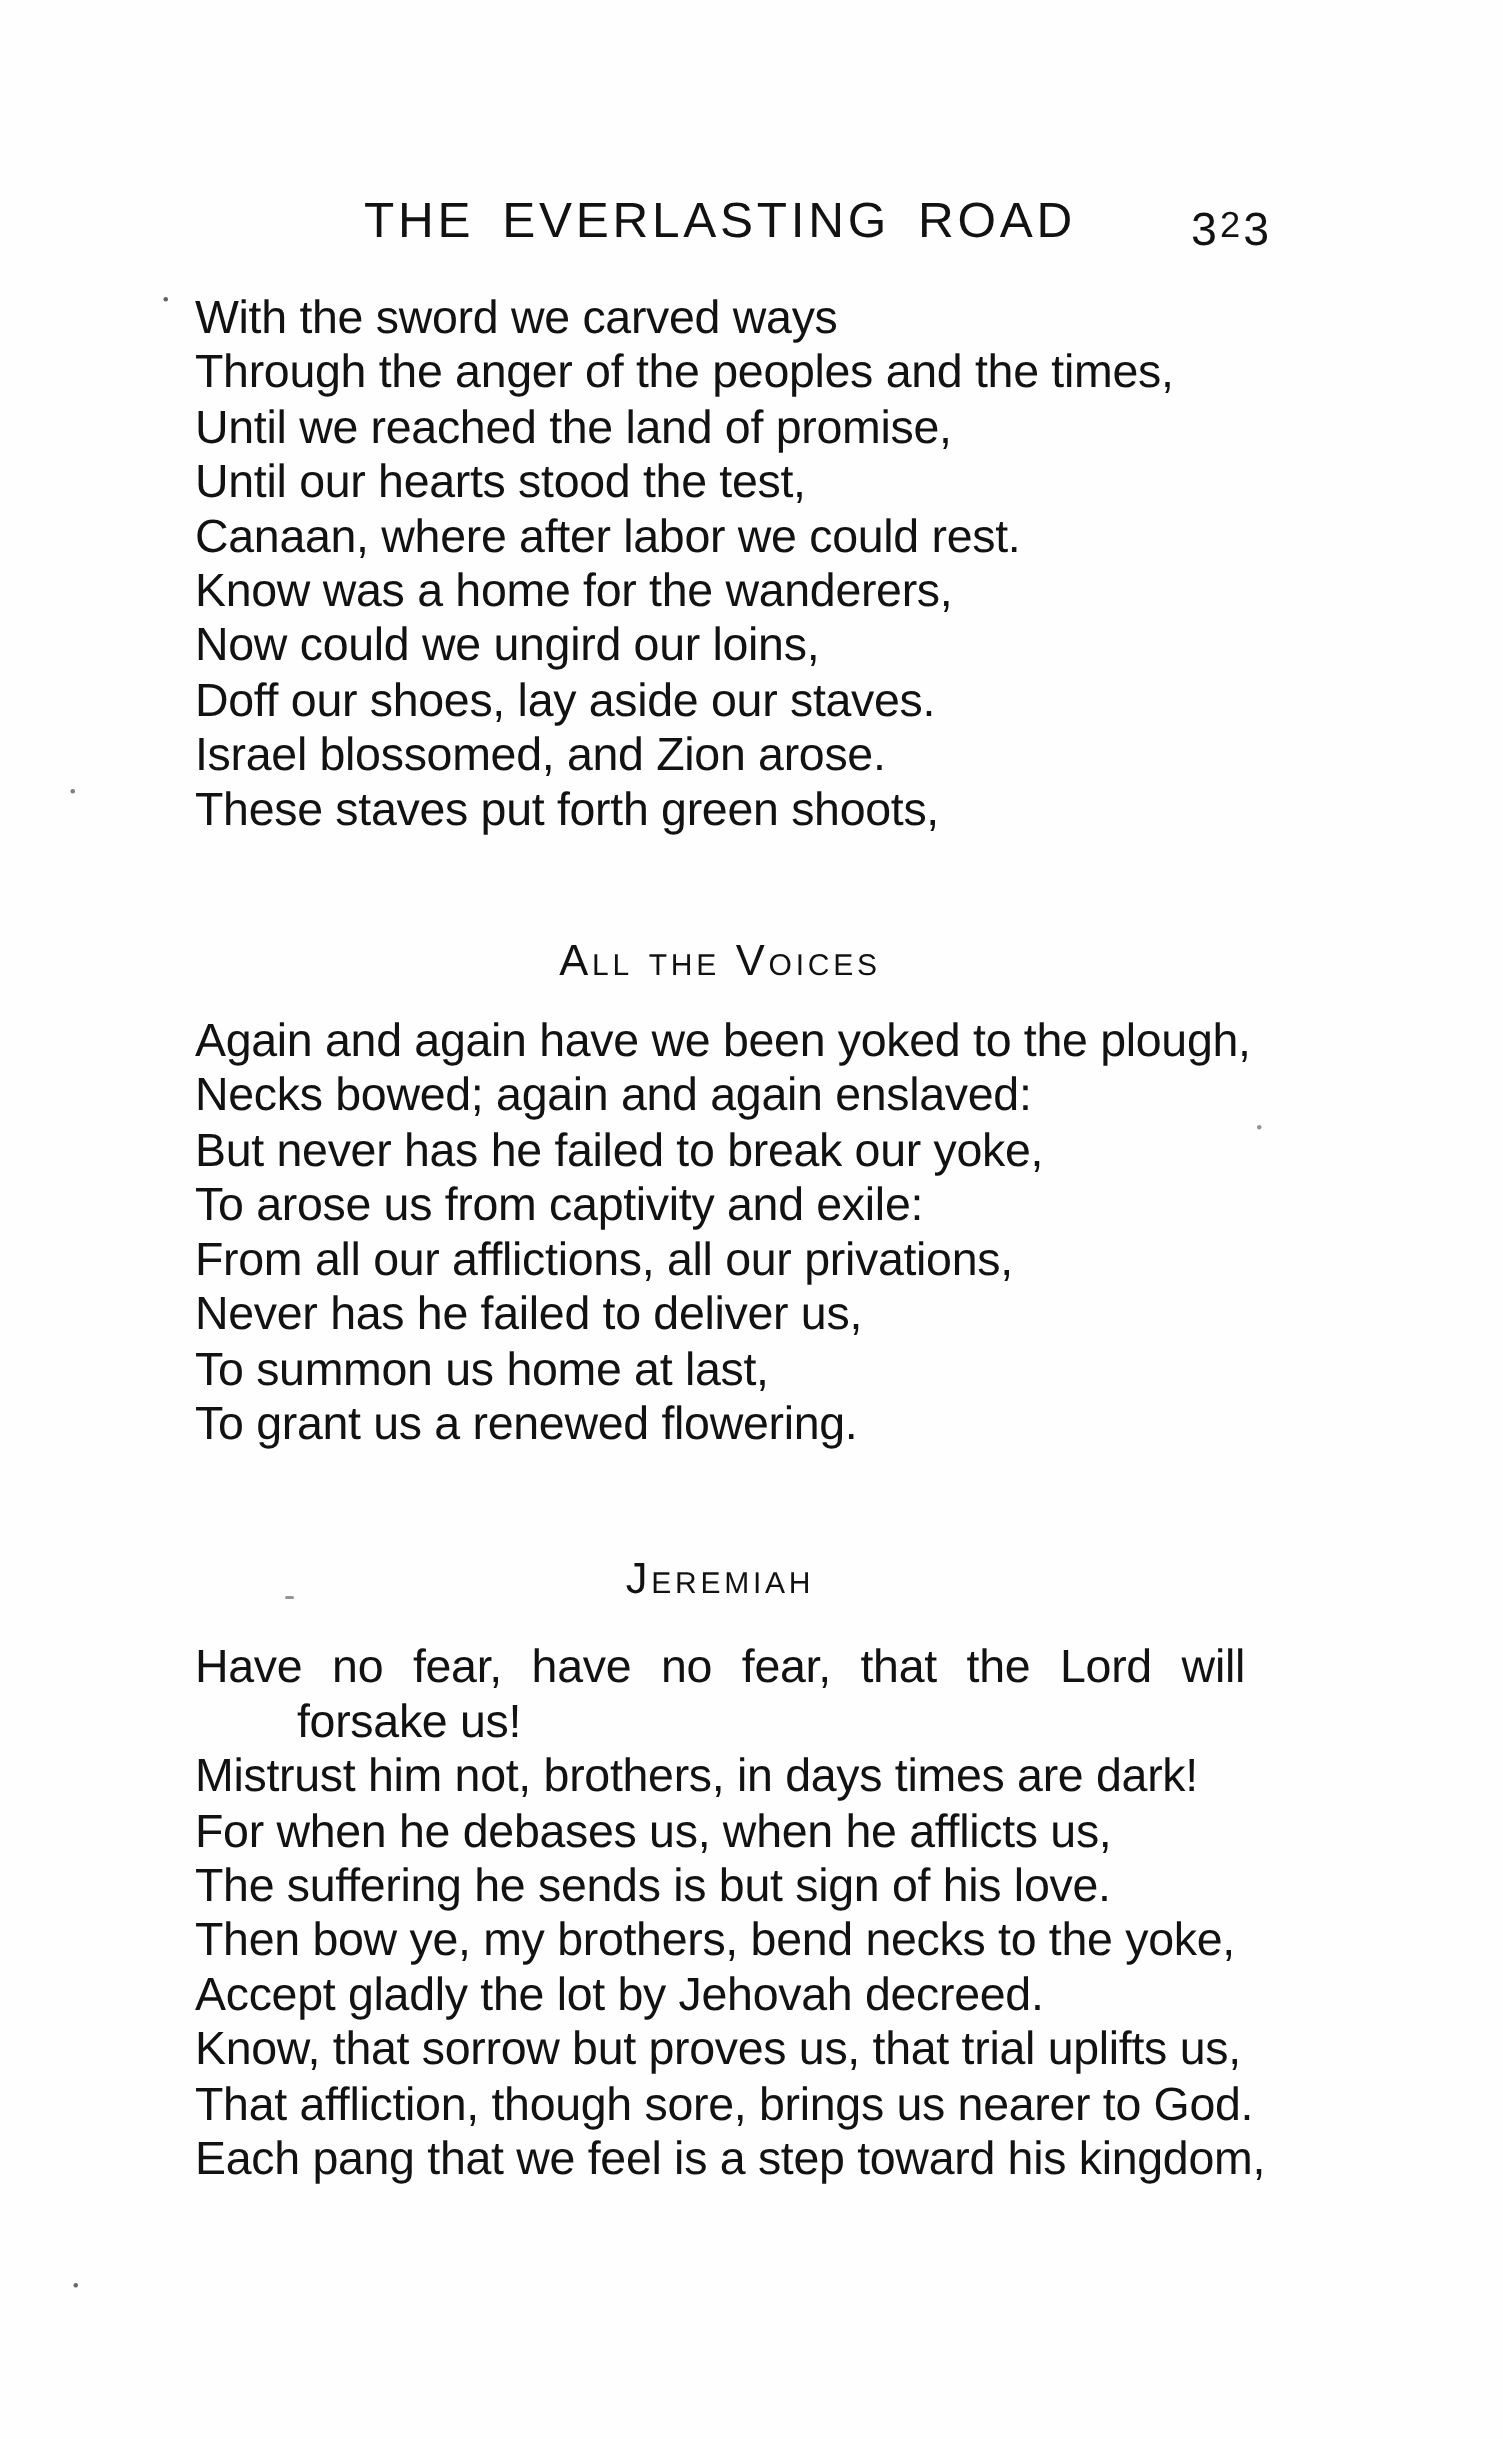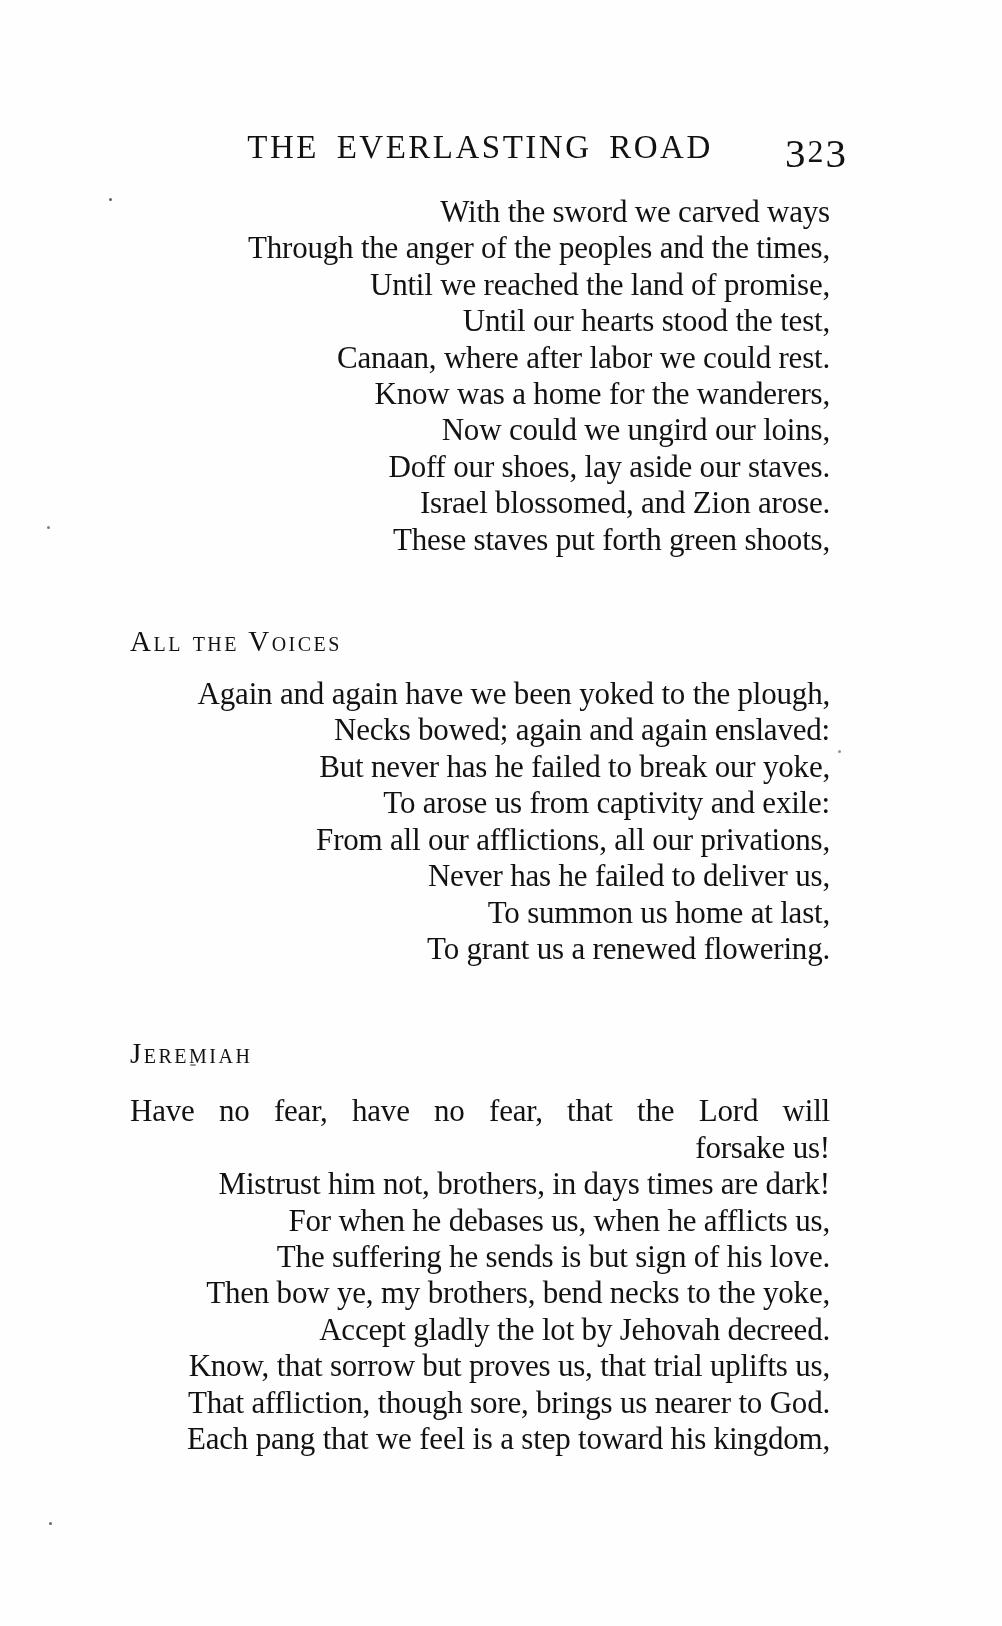--- a/index.html
+++ b/index.html
@@ -7,72 +7,72 @@
     --ink: #121212;
   }
   * { margin: 0; padding: 0; box-sizing: border-box; }
   html, body { background: #fff; }
   .page {
     position: relative;
     width: 1002px;
     height: 1626px;
     background: var(--paper, #fefefe);
     overflow: hidden;
-    font-family: Liberation Serif, serif;
+    font-family: Liberation Sans, sans-serif;
     color: var(--ink, #121212);
   }
 
   
   .running-head {
     position: absolute;
     top: 128px;
     left: 130px;
     width: 700px;
     text-align: center;
     font-size: 33px;
     line-height: 38px;
     letter-spacing: 2.5px;
     word-spacing: 7px;
     white-space: nowrap;
   }
   .folio {
     position: absolute;
     top: 6px;
     right: -18px;
-    font-size: 41px;
+    font-size: 31px;
     letter-spacing: 2px;
     word-spacing: normal;
   }
   .folio .raised {
     font-size: 0.78em;
     position: relative;
     top: -5px;
   }
 
   
   .text-block {
     position: absolute;
     top: 194px;
     left: 130px;
     width: 700px;
     font-size: 31px;
     line-height: 36.4px;
     letter-spacing: -0.2px;
   }
   .stanza { display: block; }
-  .line { white-space: nowrap; text-align: right; }
+  .line { white-space: nowrap; }
   .line.wrap-justify {
     white-space: normal;
     text-align: justify;
     text-align-last: justify;
   }
   .line.runover { padding-left: 68px; }
 
   .section-heading {
-    text-align: left;
+    text-align: center;
     font-weight: 400;
     font-size: 29px;
     line-height: 36px;
     font-variant: small-caps;
     letter-spacing: 2.5px;
     white-space: nowrap;
   }
   #heading-all-the-voices { margin-top: 65px; }
   #stanza-all-the-voices  { margin-top: 17px; }
   #heading-jeremiah       { margin-top: 68px; }

